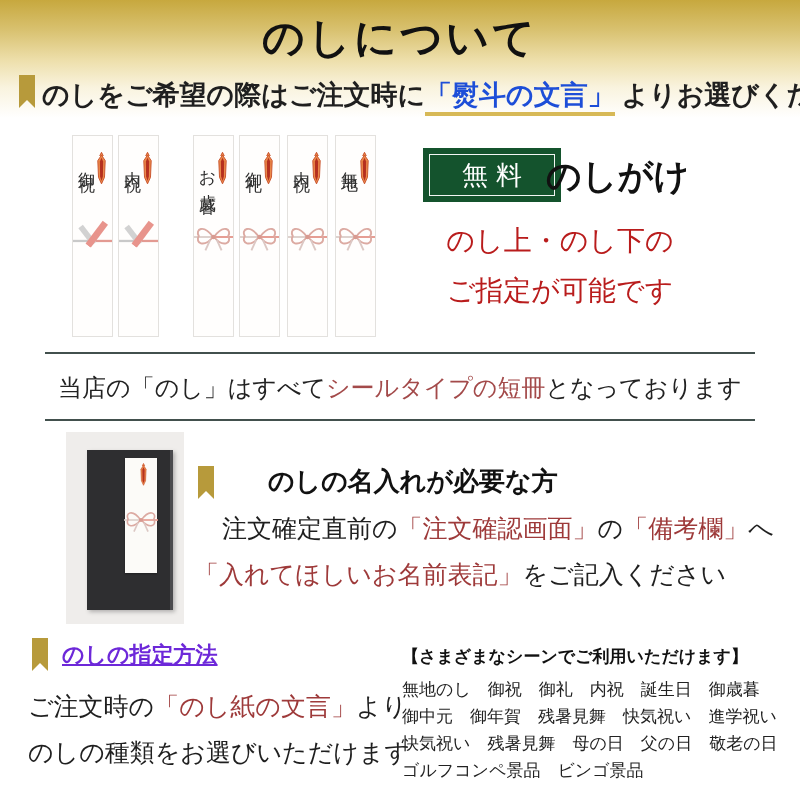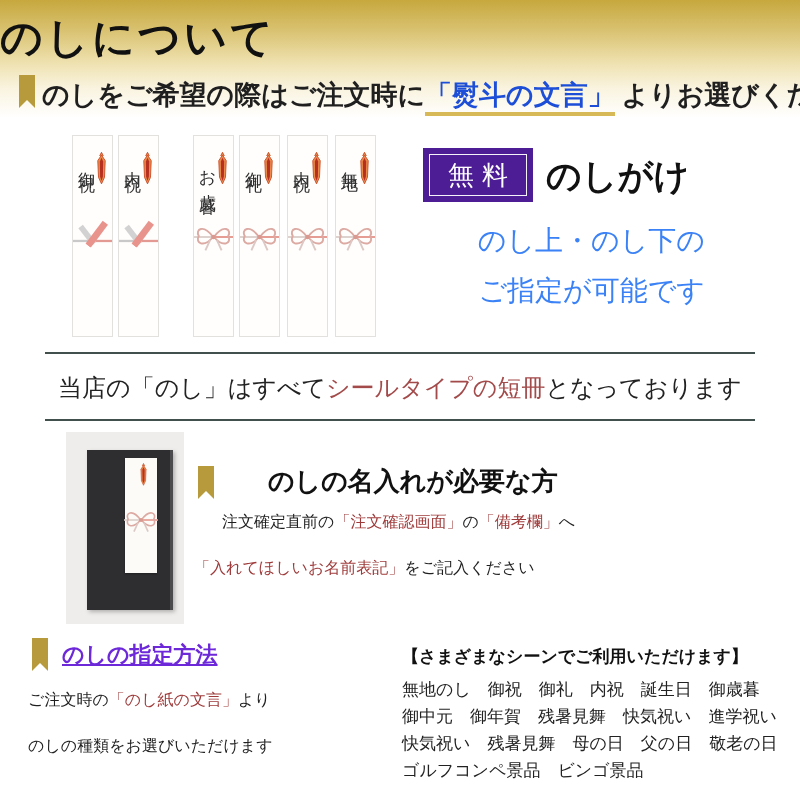--- a/index.html
+++ b/index.html
@@ -1,57 +1,57 @@
 <!DOCTYPE html>
 <html><head>
 <meta charset="utf-8">
 <style>
   html,body{margin:0;padding:0;background:#ffffff;}
   #frame{position:relative;width:800px;height:800px;background:#ffffff;overflow:hidden;
          font-family:"Liberation Serif","DejaVu Serif",serif;color:#1f1f1f;}
   
   .grad{position:absolute;left:0;top:0;width:800px;height:118px;
         background:linear-gradient(180deg,#c7a83e 0%,#d9c271 26%,#eee0ad 52%,#f9f3de 74%,#ffffff 100%);}
-  .page-title{position:absolute;left:0;top:10px;width:800px;text-align:left;
+  .page-title{position:absolute;left:0;top:10px;width:800px;text-align:center;
               font-size:42px;font-weight:bold;color:#111;letter-spacing:3px;}
   
   .bm{position:absolute;width:16px;height:33px;background:#b79a3b;
       clip-path:polygon(0 0,100% 0,100% 100%,50% 76%,0 100%);}
   
   .intro{position:absolute;left:42px;top:77px;font-size:27px;font-weight:bold;white-space:nowrap;}
   .hl-red{color:#1d4ed8;}
   .hl-underline{border-bottom:4px solid #d7b957;padding-bottom:2px;}
   
   #strips-panel{position:absolute;left:70px;top:135px;width:315px;height:206px;}
   .strip{position:absolute;top:0;width:41px;height:202px;background:#fffefd;
          border:1px solid #e3e1de;box-sizing:border-box;}
   .strip-label{position:absolute;top:22px;left:5px;writing-mode:vertical-rl;text-orientation:upright;
                font-size:17px;letter-spacing:4px;color:#2e2e2e;line-height:1;}
   .strip-orn{position:absolute;top:16px;right:4px;}
   .strip-knot{position:absolute;left:0;top:78px;}
   
-  .badge{position:absolute;left:423px;top:148px;width:110px;height:54px;background:#4c1d95;}
+  .badge{position:absolute;left:423px;top:148px;width:126px;height:54px;background:#14532d;padding-left:12px;}
   .badge-inner{position:absolute;inset:6px;border:1px solid rgba(255,255,255,.95);
                display:flex;align-items:center;justify-content:center;
                color:#ffffff;font-size:26px;letter-spacing:8px;text-indent:8px;}
   .free-title{position:absolute;left:546px;top:153px;font-size:35px;font-weight:bold;color:#111;}
-  .free-desc{position:absolute;left:415px;top:216px;width:290px;text-align:right;
-             font-size:28px;line-height:50px;color:#3b82f6;}
+  .free-desc{position:absolute;left:415px;top:216px;width:290px;text-align:center;
+             font-size:28px;line-height:50px;color:#b91c1c;}
   
   .rule{position:absolute;left:45px;width:710px;height:2px;background:#42504d;}
   .seal-note{position:absolute;left:0;top:372px;width:800px;text-align:center;font-size:24px;color:#222;}
   .seal-note .red{color:#a34a4a;}
   
   .photo{position:absolute;left:66px;top:432px;width:118px;height:192px;background:#efedeb;}
   .photo-box{position:absolute;left:21px;top:18px;width:83px;height:160px;background:#2e2e30;
              border-right:3px solid #4b4b4e;box-shadow:2px 2px 4px rgba(0,0,0,.25);}
   .photo-strip{position:absolute;left:59px;top:26px;width:32px;height:115px;background:#fcfbf8;
                box-shadow:0 1px 2px rgba(0,0,0,.3);}
   .naire-head{position:absolute;left:224px;top:464px;font-size:26px;font-weight:bold;color:#111;white-space:nowrap;margin-left:44px;}
-  .body-line{position:absolute;font-size:16px;color:#1f1f1f;white-space:nowrap;}
+  .body-line{position:absolute;font-size:25px;color:#1f1f1f;white-space:nowrap;}
   .body-line .red{color:#9e3a3a;}
   
   .shitei-head{position:absolute;left:62px;top:640px;font-size:22px;font-weight:bold;color:#6d28d9;white-space:nowrap;text-decoration:underline;}
   .scenes{font-family:"Liberation Sans","DejaVu Sans",sans-serif;}
   .scenes-head{position:absolute;left:402px;top:645px;font-size:17px;font-weight:bold;color:#111;white-space:nowrap;}
   .scenes-lines{position:absolute;left:402px;top:676px;width:390px;font-size:17px;line-height:27px;color:#222;}
   .scenes-lines div{white-space:nowrap;}
 </style>
 </head>
 <body>

